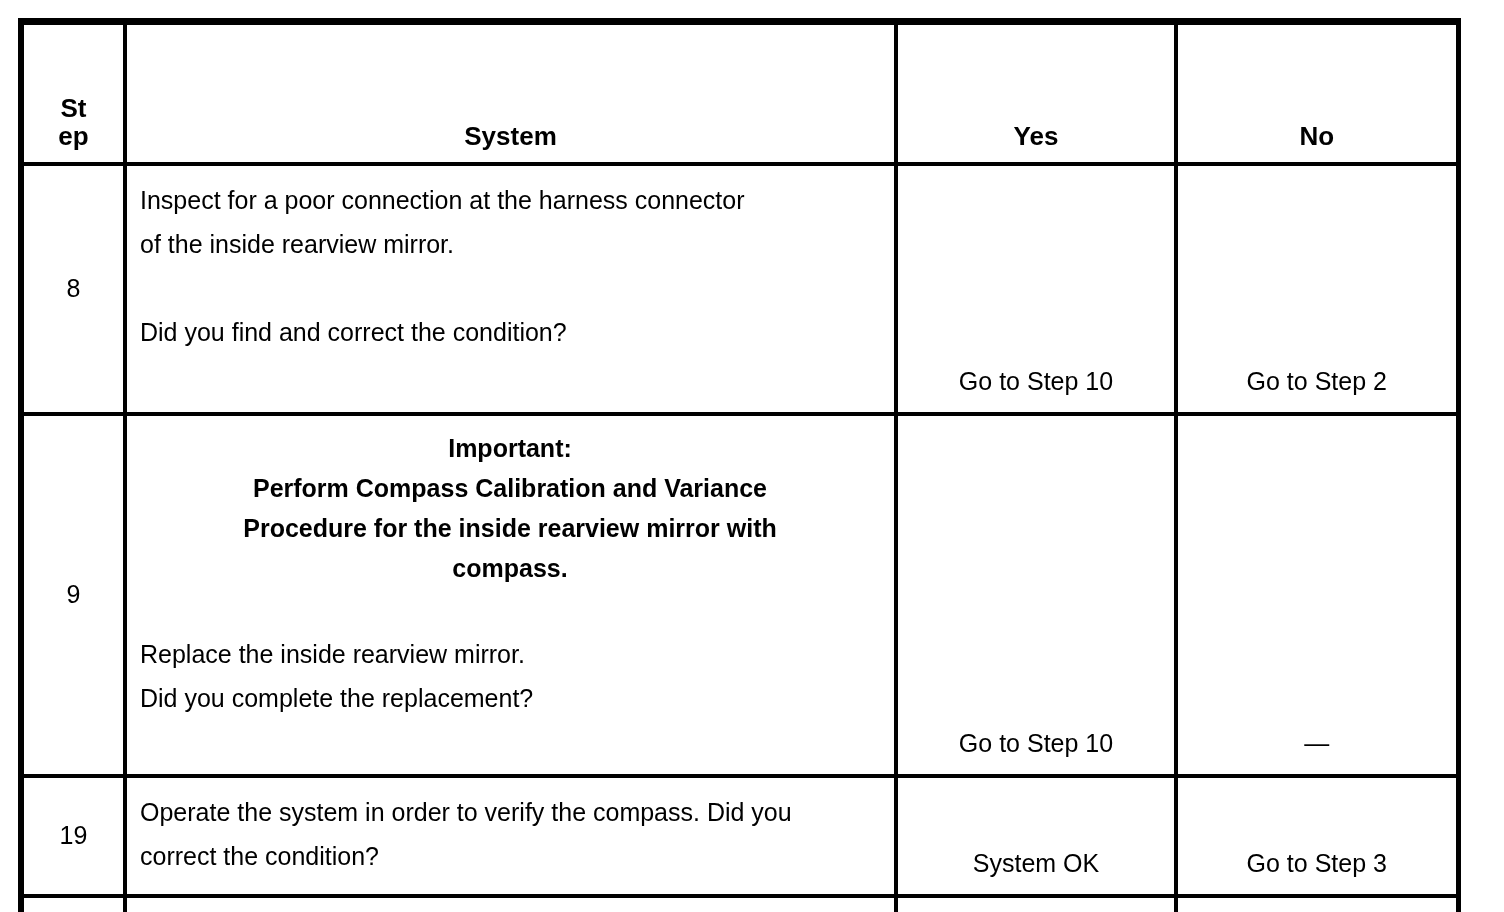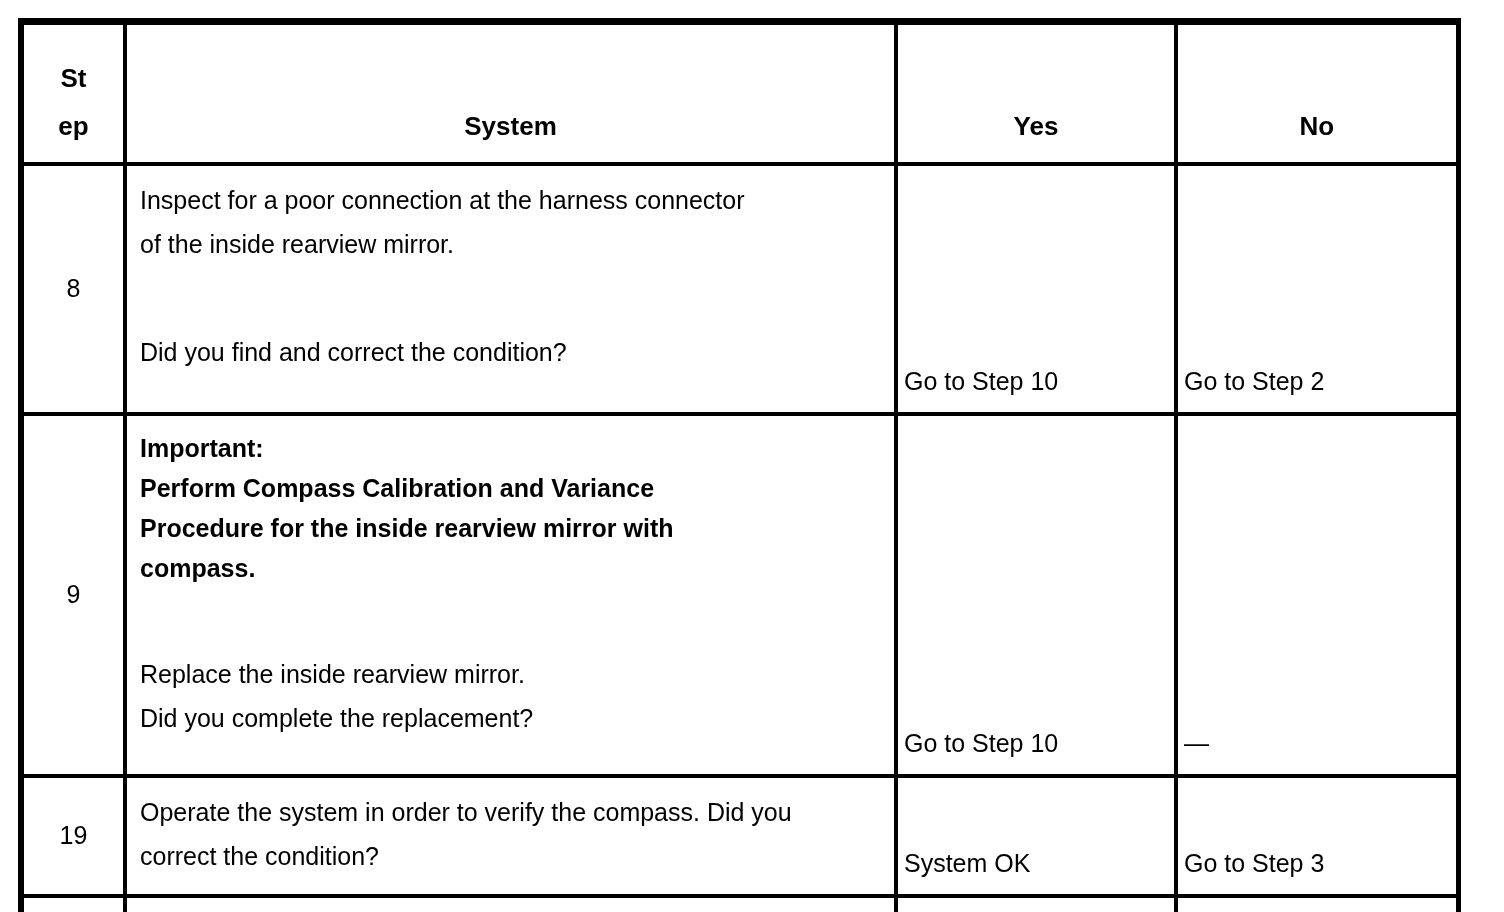--- a/index.html
+++ b/index.html
@@ -31,21 +31,21 @@
   }
   table.diag {
     border-width: 7px 5px 0 6px;
   }
   .header-row th {
     border-bottom-width: 6px;
     vertical-align: bottom;
     text-align: center;
     font-weight: 700;
     font-size: 26px;
-    line-height: 48px;
+    line-height: 28px;
     padding: 0 4px 12px 4px;
   }
   .body-row td {
     border-bottom-width: 5px;
   }
   .pre { white-space: pre-line; }
   col.c-step   { width: 104px; }
   col.c-action { width: 771px; }
   col.c-yes    { width: 280px; }
   col.c-no     { width: 282px; }
@@ -65,30 +65,32 @@
   td.action-cell {
     vertical-align: top;
     padding: 12px 14px 10px 13px;
     font-size: 25px;
   }
   td.action-cell p.para {
     margin: 0;
     line-height: 44px;
   }
   td.action-cell p.para + p.para {
-    margin-top: 64px;
+    margin-top: 44px;
   }
   td.action-cell p.para.bold {
     font-weight: 700;
     line-height: 40px;
+    text-align: center;
   }
   td.action-cell p.para.bold + p.para {
   }
   td.yn-cell {
     vertical-align: bottom;
+    text-align: center;
     font-size: 25px;
     padding: 0 6px 16px 6px;
   }
   tr.r-partial td { border-bottom: none; }
 </style>
 </head>
 <body>
 
 <div class="page">
   <table class="diag">

